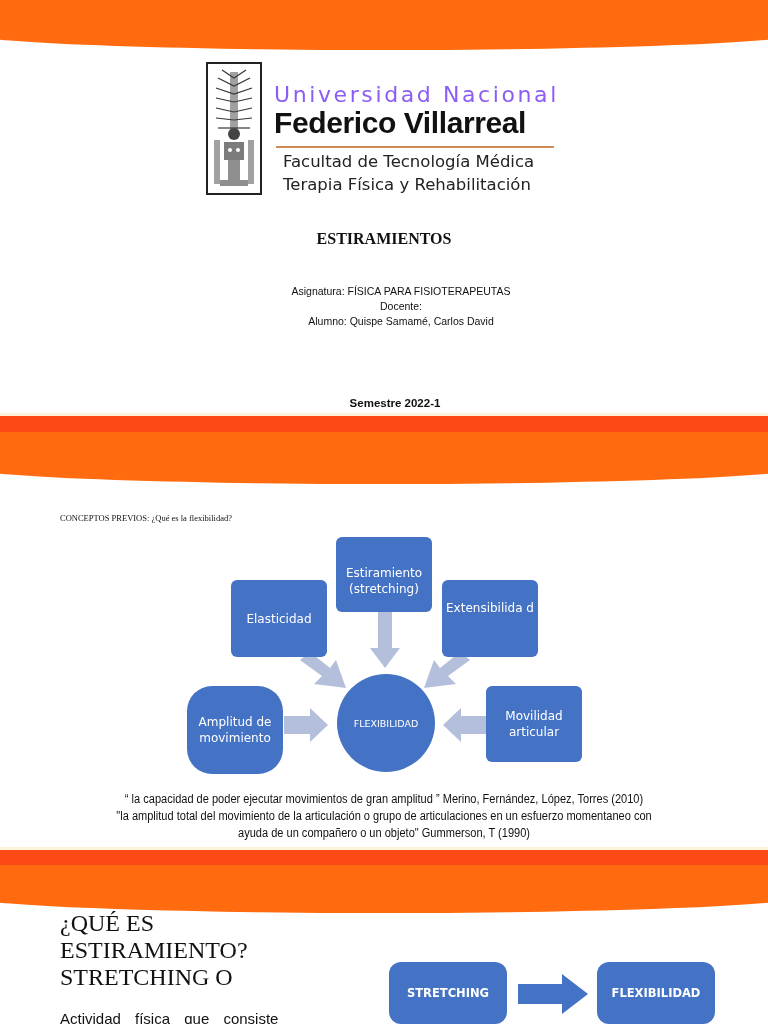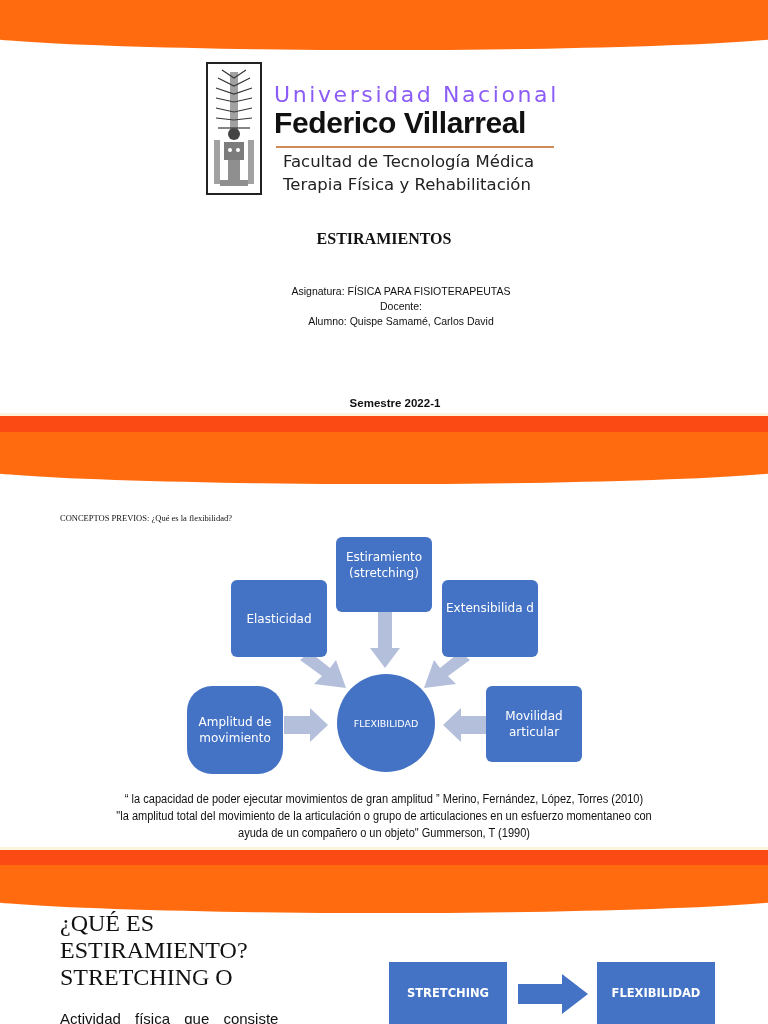--- a/index.html
+++ b/index.html
@@ -85,21 +85,21 @@
   .s3-title {
     position: absolute; left: 60px; top: 910px;
     font-family: "Liberation Serif", serif; font-size: 24px; line-height: 27px; color: #111;
   }
   .s3-body {
     position: absolute; left: 60px; top: 1010px;
     font-family: "Liberation Sans", sans-serif; font-size: 15px; color: #111; word-spacing: 10px; white-space: nowrap;
   }
   .sbox {
     position: absolute; top: 962px; width: 118px; height: 62px; background: #4472c4; color: #fff;
-    border-radius: 0; display: flex; align-items: center; justify-content: center;
+    border-radius: 12px; display: flex; align-items: center; justify-content: center;
     font-family: "DejaVu Sans", sans-serif; font-weight: bold; font-size: 11.5px;
   }
 </style>
 </head>
 <body>
 
 <div class="page" style="top:0; height:414px;">
   <div class="band" style="top:0; height:50px;"></div>
 
   <div class="logo-emblem">
@@ -161,21 +161,21 @@
 <svg class="arrow" style="left:424px;top:652px;" width="46" height="36" viewBox="0 0 46 36">
   <polygon points="46,8 36,0 16,16 10,8 0,36 32,32 24,24" fill="#b4bfdc"></polygon>
 </svg>
 <svg class="arrow" style="left:284px;top:708px;" width="44" height="34" viewBox="0 0 44 34">
   <polygon points="0,8 26,8 26,0 44,17 26,34 26,26 0,26" fill="#b4bfdc"></polygon>
 </svg>
 <svg class="arrow" style="left:443px;top:708px;" width="44" height="34" viewBox="0 0 44 34">
   <polygon points="44,8 18,8 18,0 0,17 18,34 18,26 44,26" fill="#b4bfdc"></polygon>
 </svg>
 
-<div class="node top-align" style="left:336px;top:537px;width:96px;height:75px;padding-top:12px;">Estiramiento (stretching)</div>
+<div class="node top-align" style="left:336px;top:537px;width:96px;height:75px;padding-top:28px;">Estiramiento (stretching)</div>
 <div class="node" style="left:231px;top:580px;width:96px;height:77px;">Elasticidad</div>
 <div class="node top-align" style="left:442px;top:580px;width:96px;height:77px;padding-top:20px;">Extensibilida d</div>
 <div class="node" style="left:187px;top:686px;width:96px;height:88px;border-radius:25px;">Amplitud de movimiento</div>
 <div class="node" style="left:486px;top:686px;width:96px;height:76px;">Movilidad articular</div>
 <div class="circle">FLEXIBILIDAD</div>
 
 <div class="quotes">
   <div>“ la capacidad de poder ejecutar movimientos de gran amplitud ” Merino, Fernández, López, Torres (2010)</div>
   <div>"la amplitud total del movimiento de la articulación o grupo de articulaciones en un esfuerzo momentaneo con</div>
   <div>ayuda de un compañero o un objeto" Gummerson, T (1990)</div>

